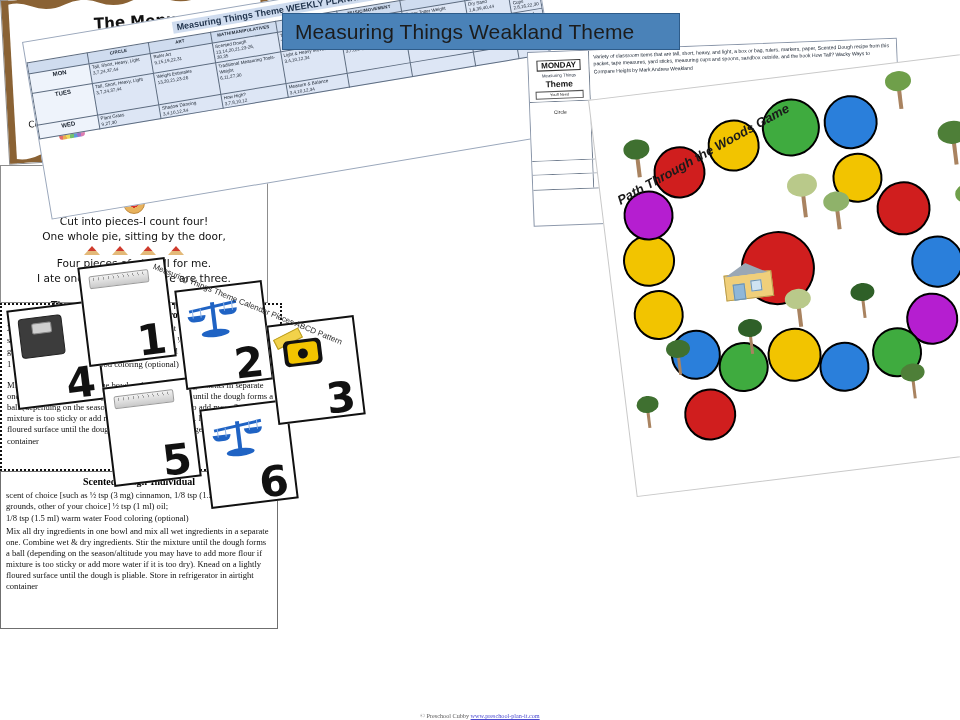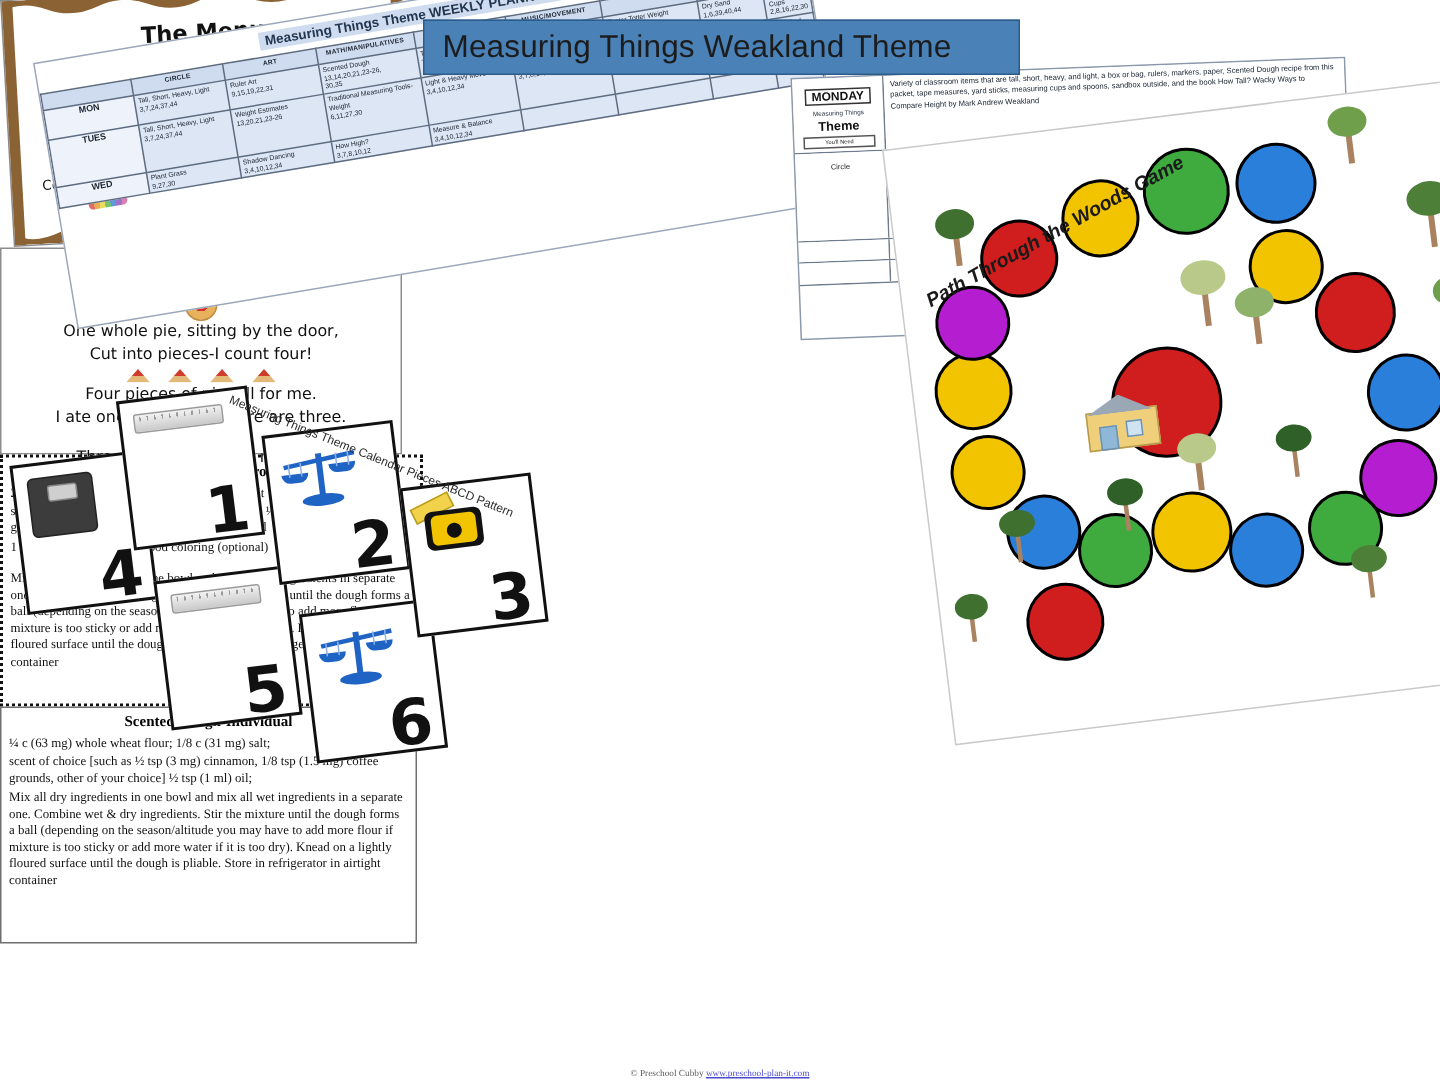--- a/index.html
+++ b/index.html
@@ -567,22 +567,22 @@
         </div>
     </div>
     <div class="num">3</div>
   </div>
 
   <div class="diag-label" style="left:155px;top:262px;transform:rotate(22deg);transform-origin:0 0;">Measuring Things Theme Calendar Pieces ABCD Pattern</div>
 
   <div id="pie-poem">
     <h2>One Whole Pie</h2>
     <div class="pie-whole"></div>
+    <p>Cut into pieces-I count four!</p>
     <p>One whole pie, sitting by the door,</p>
-    <p>Cut into pieces-I count four!</p>
     <div class="slices">
       <div class="slice"></div>
         <div class="slice"></div>
         <div class="slice"></div>
         <div class="slice"></div>
     </div>
     <p>Four pieces of pie, all for me.</p>
     <p>I ate one piece, now there are three.</p>
     <div class="slices">
       <div class="slice"></div>
@@ -596,22 +596,22 @@
     <h3>Scented Dough-Group</h3>
     <p>2 c (500 mg) whole wheat flour   1 c (250 mg) salt</p>
     <p>scent of choice [such as 5 tsp (25 mg) cinnamon, ½ c (125 mg) coffee grounds, other of your choice]  2 Tbsp. (30 ml) oil</p>
     <p>1 c (250 ml) warm water     Food coloring (optional)</p>
     <div class="gap"></div>
     <p>Mix all dry ingredients in one bowl and mix all wet ingredients in separate one. Combine wet &amp; dry ingredients. Stir the mixture until the dough forms a ball (depending on the season/altitude you may have to add more flour if mixture is too sticky or add more water if it is too dry). Knead on a lightly floured surface until the dough is pliable. Store in refrigerator in airtight container</p>
   </div>
 
   <div id="dough-ind">
     <h3>Scented Dough-Individual</h3>
-    <p>¼ c (63 mg) whole wheat flour;  1/8 c (31 mg) salt;</p>
     <p>scent of choice [such as ½ tsp (3 mg) cinnamon, 1/8 tsp (1.5 mg) coffee grounds, other of your choice]    ½ tsp (1 ml) oil;</p>
+    <p>1/8 tsp (1.5 ml) warm water     Food coloring (optional)</p>
     <p>Mix all dry ingredients in one bowl and mix all wet ingredients in a separate one. Combine wet &amp; dry ingredients. Stir the mixture until the dough forms a ball (depending on the season/altitude you may have to add more flour if mixture is too sticky or add more water if it is too dry). Knead on a lightly floured surface until the dough is pliable. Store in refrigerator in airtight container</p>
     <div class="credit">
       <span>© Preschool Cubby</span>
       <a href="#">www.preschool-plan-it.com</a>
     </div>
   </div>
 
   <div id="title-banner">
     <span class="ttl">Measuring Things Weakland Theme</span>
   </div>

